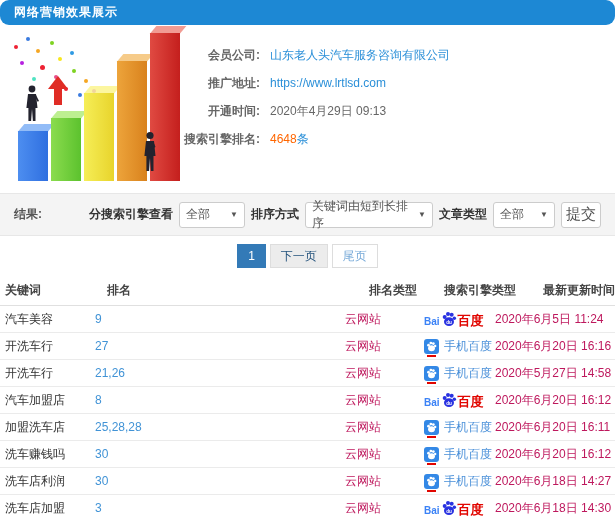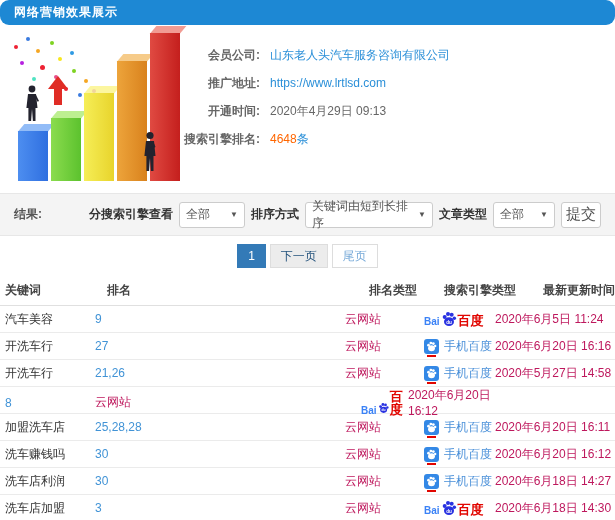--- a/index.html
+++ b/index.html
@@ -281,20 +281,21 @@
                 <circle cx="20" cy="11" r="2.6" fill="#fff"></circle>
             <ellipse cx="12" cy="16" rx="7.5" ry="6.5" fill="#fff"></ellipse>
           </svg>
             </span>
         <span class="m-text">手机百度</span>
           </span>
         </span>
         <span class="c-time">2020年5月27日 14:58</span>
       </div>
       <div class="trow">
+        <span class="c-kw">汽车加盟店</span>
         <span class="c-rank">8</span>
         <span class="c-type">云网站</span>
         <span class="c-engine">
           <span class="bd-pc">
         <span class="bai">Bai</span>
         <svg class="paw" width="16" height="16" viewBox="0 0 24 24">
      <circle cx="5.5" cy="9" r="3" fill="#2932e1"></circle>
               <circle cx="10.5" cy="4.5" r="3" fill="#2932e1"></circle>
      <circle cx="16" cy="5.5" r="3" fill="#2932e1"></circle>
               <circle cx="20" cy="11" r="2.6" fill="#2932e1"></circle>

